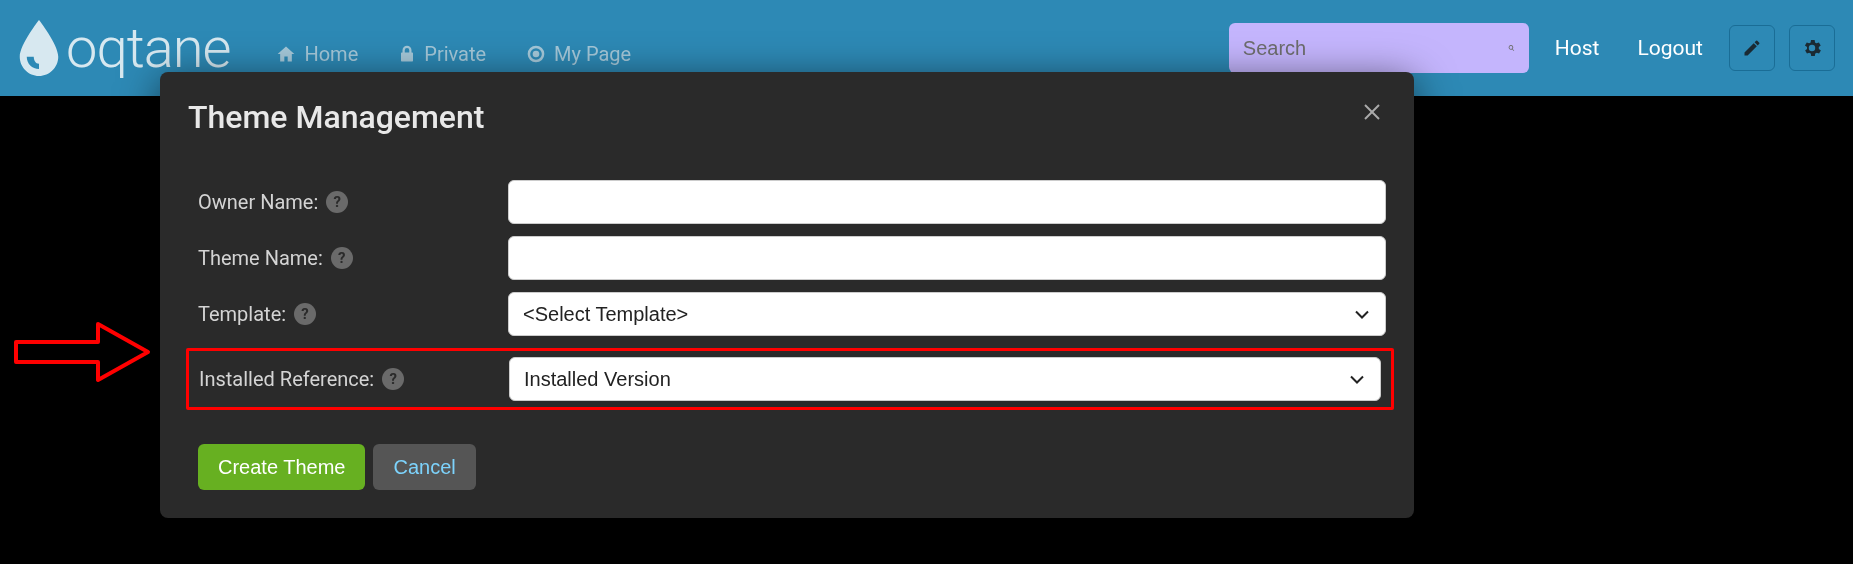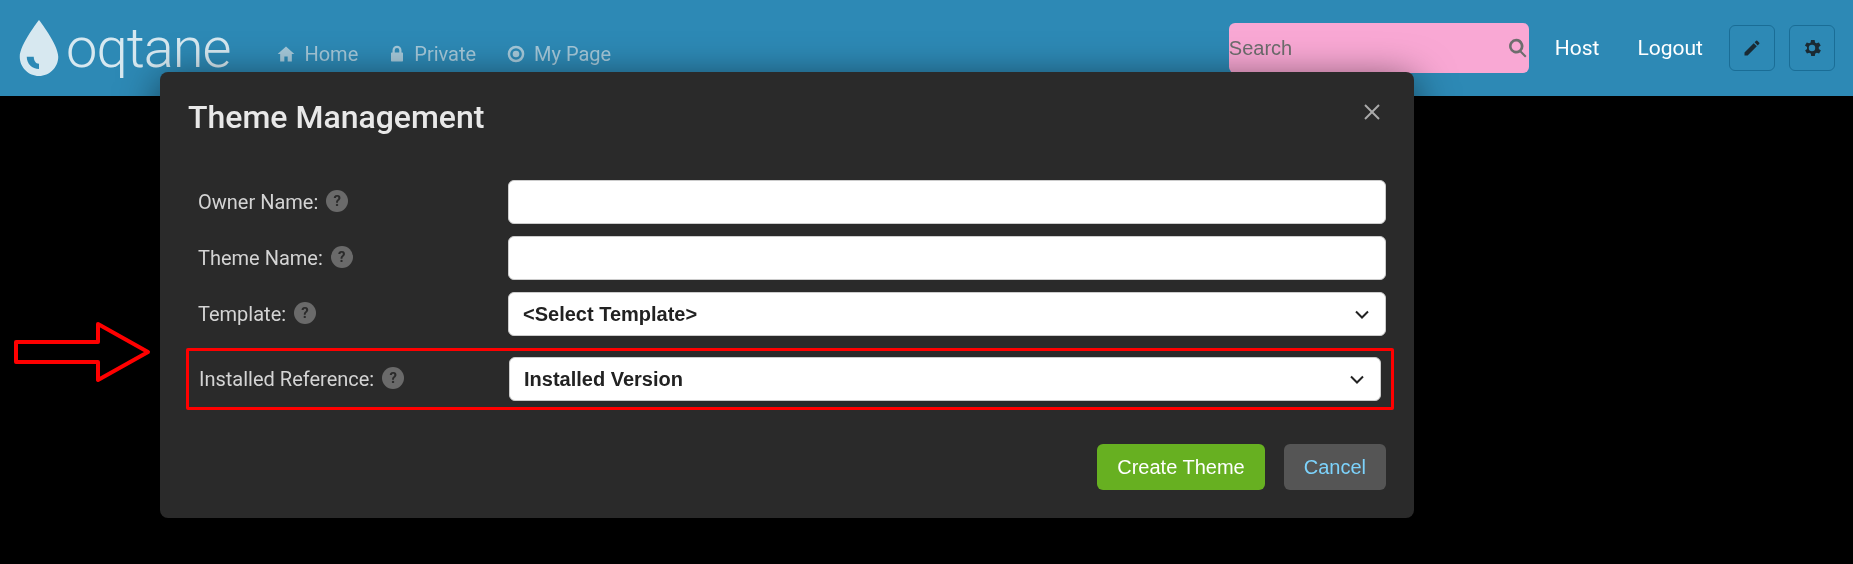--- a/index.html
+++ b/index.html
@@ -33,21 +33,21 @@
   }
   .logo-drop {
     width: 42px;
     height: 56px;
     margin-right: 6px;
     fill: #d7e8f0;
   }
   .nav {
     display: flex;
     align-items: center;
-    gap: 10px;
+    gap: 20px;
     margin-top: 12px;
   }
   .nav-item {
     display: flex;
     align-items: center;
     gap: 8px;
     padding: 6px 10px;
     color: #a5c8d9;
     font-size: 20px;
     cursor: pointer;
@@ -56,23 +56,23 @@
 
   .right-controls {
     margin-left: auto;
     display: flex;
     align-items: center;
     gap: 14px;
   }
   .search-box {
     display: flex;
     align-items: center;
-    background: #f9a8d4;
+    background: #c4b5fd;
     border-radius: 6px;
-    padding: 0 0;
+    padding: 0 14px;
     height: 50px;
     width: 300px;
   }
   .search-input {
     flex: 1;
     background: transparent;
     border: none;
     outline: none;
     font-size: 20px;
     color: #666;
@@ -133,20 +133,21 @@
     align-items: center;
     margin-bottom: 12px;
     min-height: 44px;
     padding-left: 10px;
   }
   .form-label {
     width: 310px;
     color: #d4d4d4;
     font-size: 20px;
     display: flex;
+    align-items: center;
     gap: 8px;
   }
   .help-icon {
     width: 22px;
     height: 22px;
     background: #6a6a6a;
     border-radius: 50%;
     display: inline-flex;
     align-items: center;
     justify-content: center;
@@ -158,21 +159,20 @@
   .form-control {
     flex: 1;
     height: 44px;
     border-radius: 6px;
     border: 1px solid #ccc;
     background: #fff;
     font-size: 20px;
     padding: 0 14px;
     outline: none;
     color: #222;
-    font-weight: bold;
   }
   .select-wrap {
     flex: 1;
     position: relative;
   }
   .select-wrap .form-control {
     width: 100%;
     appearance: none;
     padding-right: 40px;
     cursor: pointer;
@@ -191,23 +191,22 @@
     border-radius: 2px;
     padding: 6px 10px 6px 4px;
     margin-left: -2px;
     margin-right: -8px;
     margin-bottom: 34px;
   }
   .highlight-row .form-label { width: 316px; padding-left: 6px; }
 
   .button-row {
     display: flex;
-    gap: 12px;
+    gap: 1px;
     padding-left: 10px;
-    justify-content: flex-end;
   }
   .btn {
     height: 46px;
     padding: 0 20px;
     border: none;
     border-radius: 6px;
     font-size: 20px;
     font-weight: 500;
     cursor: pointer;
   }

